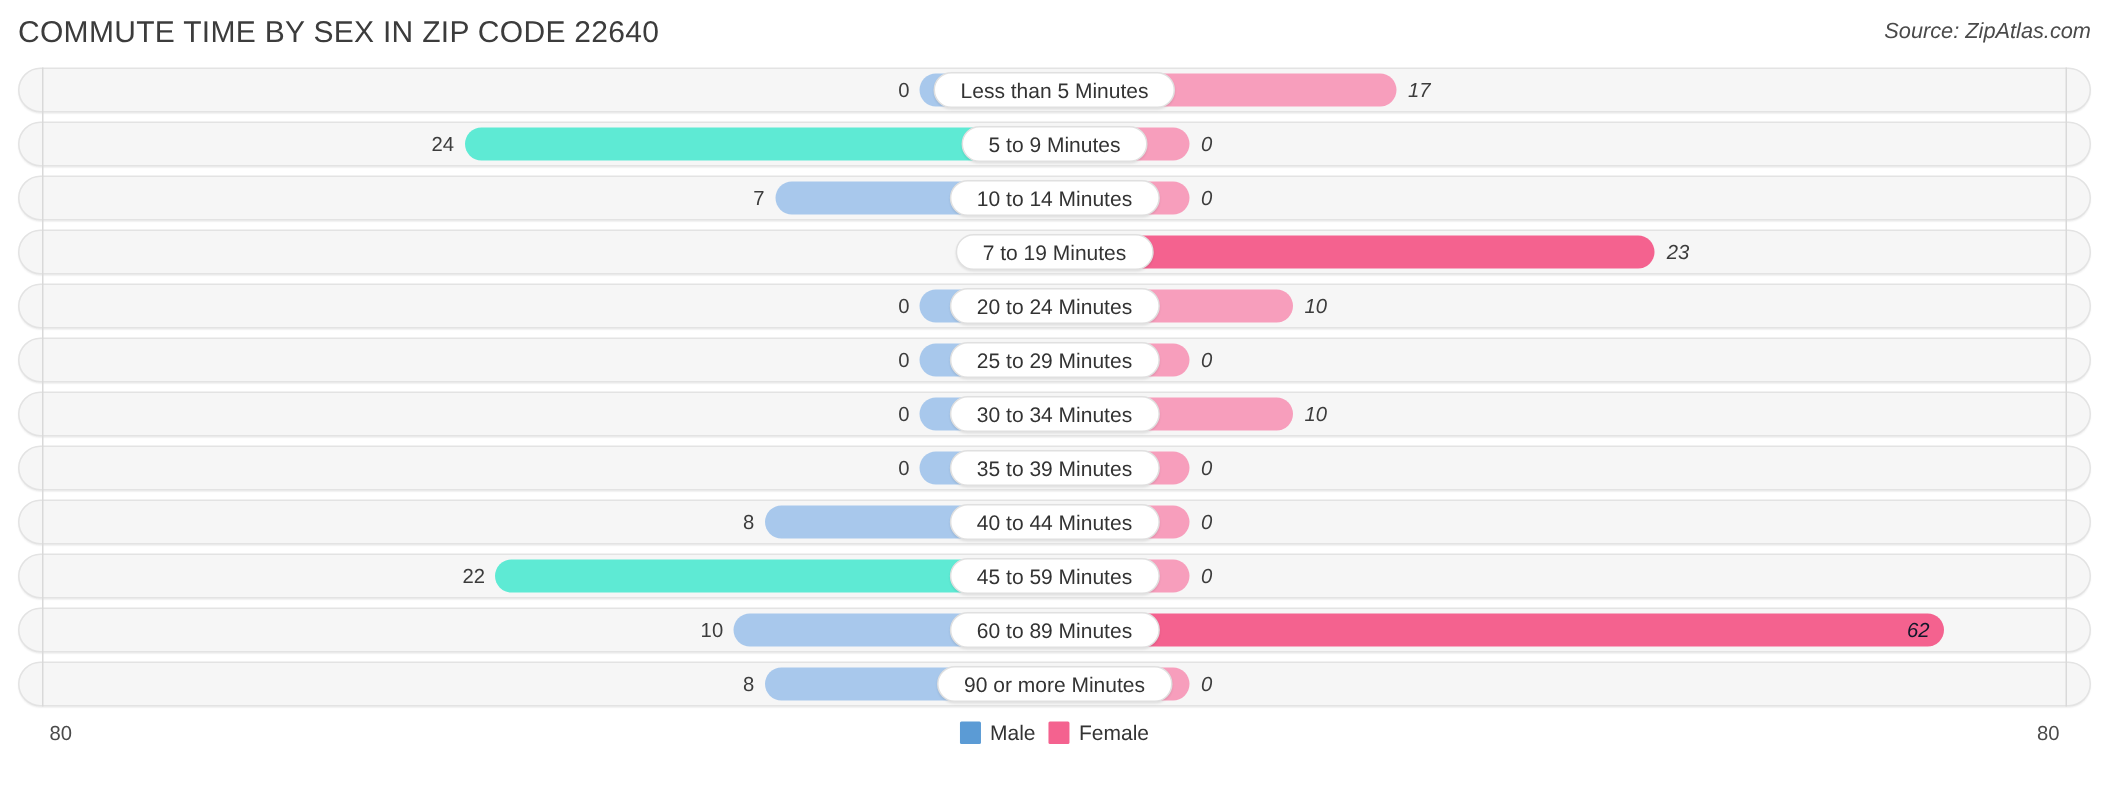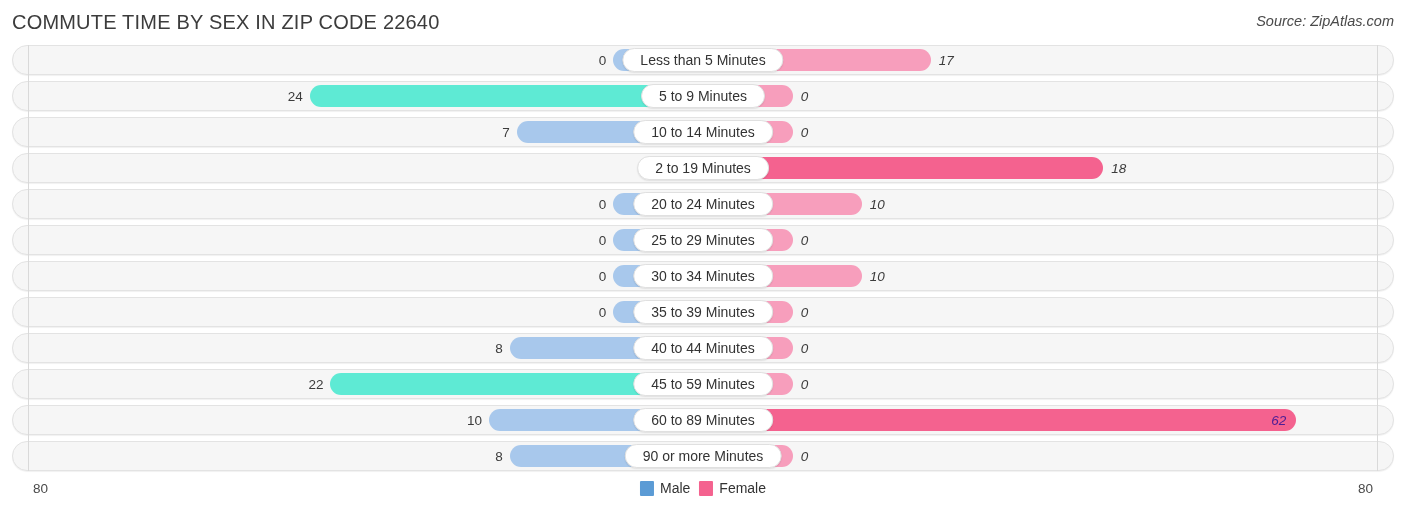--- a/index.html
+++ b/index.html
@@ -117,21 +117,21 @@
     font-size: 13.5px;
     color: #3c3c3c;
     white-space: nowrap;
   }
   .val.male-val   { right: 100%; margin-right: 7px; }
   .val.female-val { left: 100%;  margin-left: 8px; }
   .val.inside {
     right: 10px;
     left: auto;
     margin: 0;
-    color: #4c1d95;
+    color: #0f172a;
   }
 
   .cat-pill {
     position: absolute;
     left: 50%;
     top: 50%;
     transform: translate(-50%, -50%);
     background: #ffffff;
     border: 1px solid #e0e0e0;
     border-radius: 13px;
@@ -240,25 +240,25 @@
               <span class="val female-val">0</span>
             </div>
           </div>
         </div>
         <div class="cat-pill">10 to 14 Minutes</div>
       </div>
       <div class="row">
         <div class="bars">
           <div class="half female">
             <div class="bar female strong" style="width: 58%;">
-              <span class="val female-val">18</span>
-            </div>
-          </div>
-        </div>
-        <div class="cat-pill">2 to 19 Minutes</div>
+              <span class="val female-val">23</span>
+            </div>
+          </div>
+        </div>
+        <div class="cat-pill">7 to 19 Minutes</div>
       </div>
       <div class="row">
         <div class="bars">
           <div class="half male">
             <div class="bar male" style="width: 13%;">
               <span class="val male-val">0</span>
             </div>
           </div>
           <div class="half female">
             <div class="bar female" style="width: 23%;">

